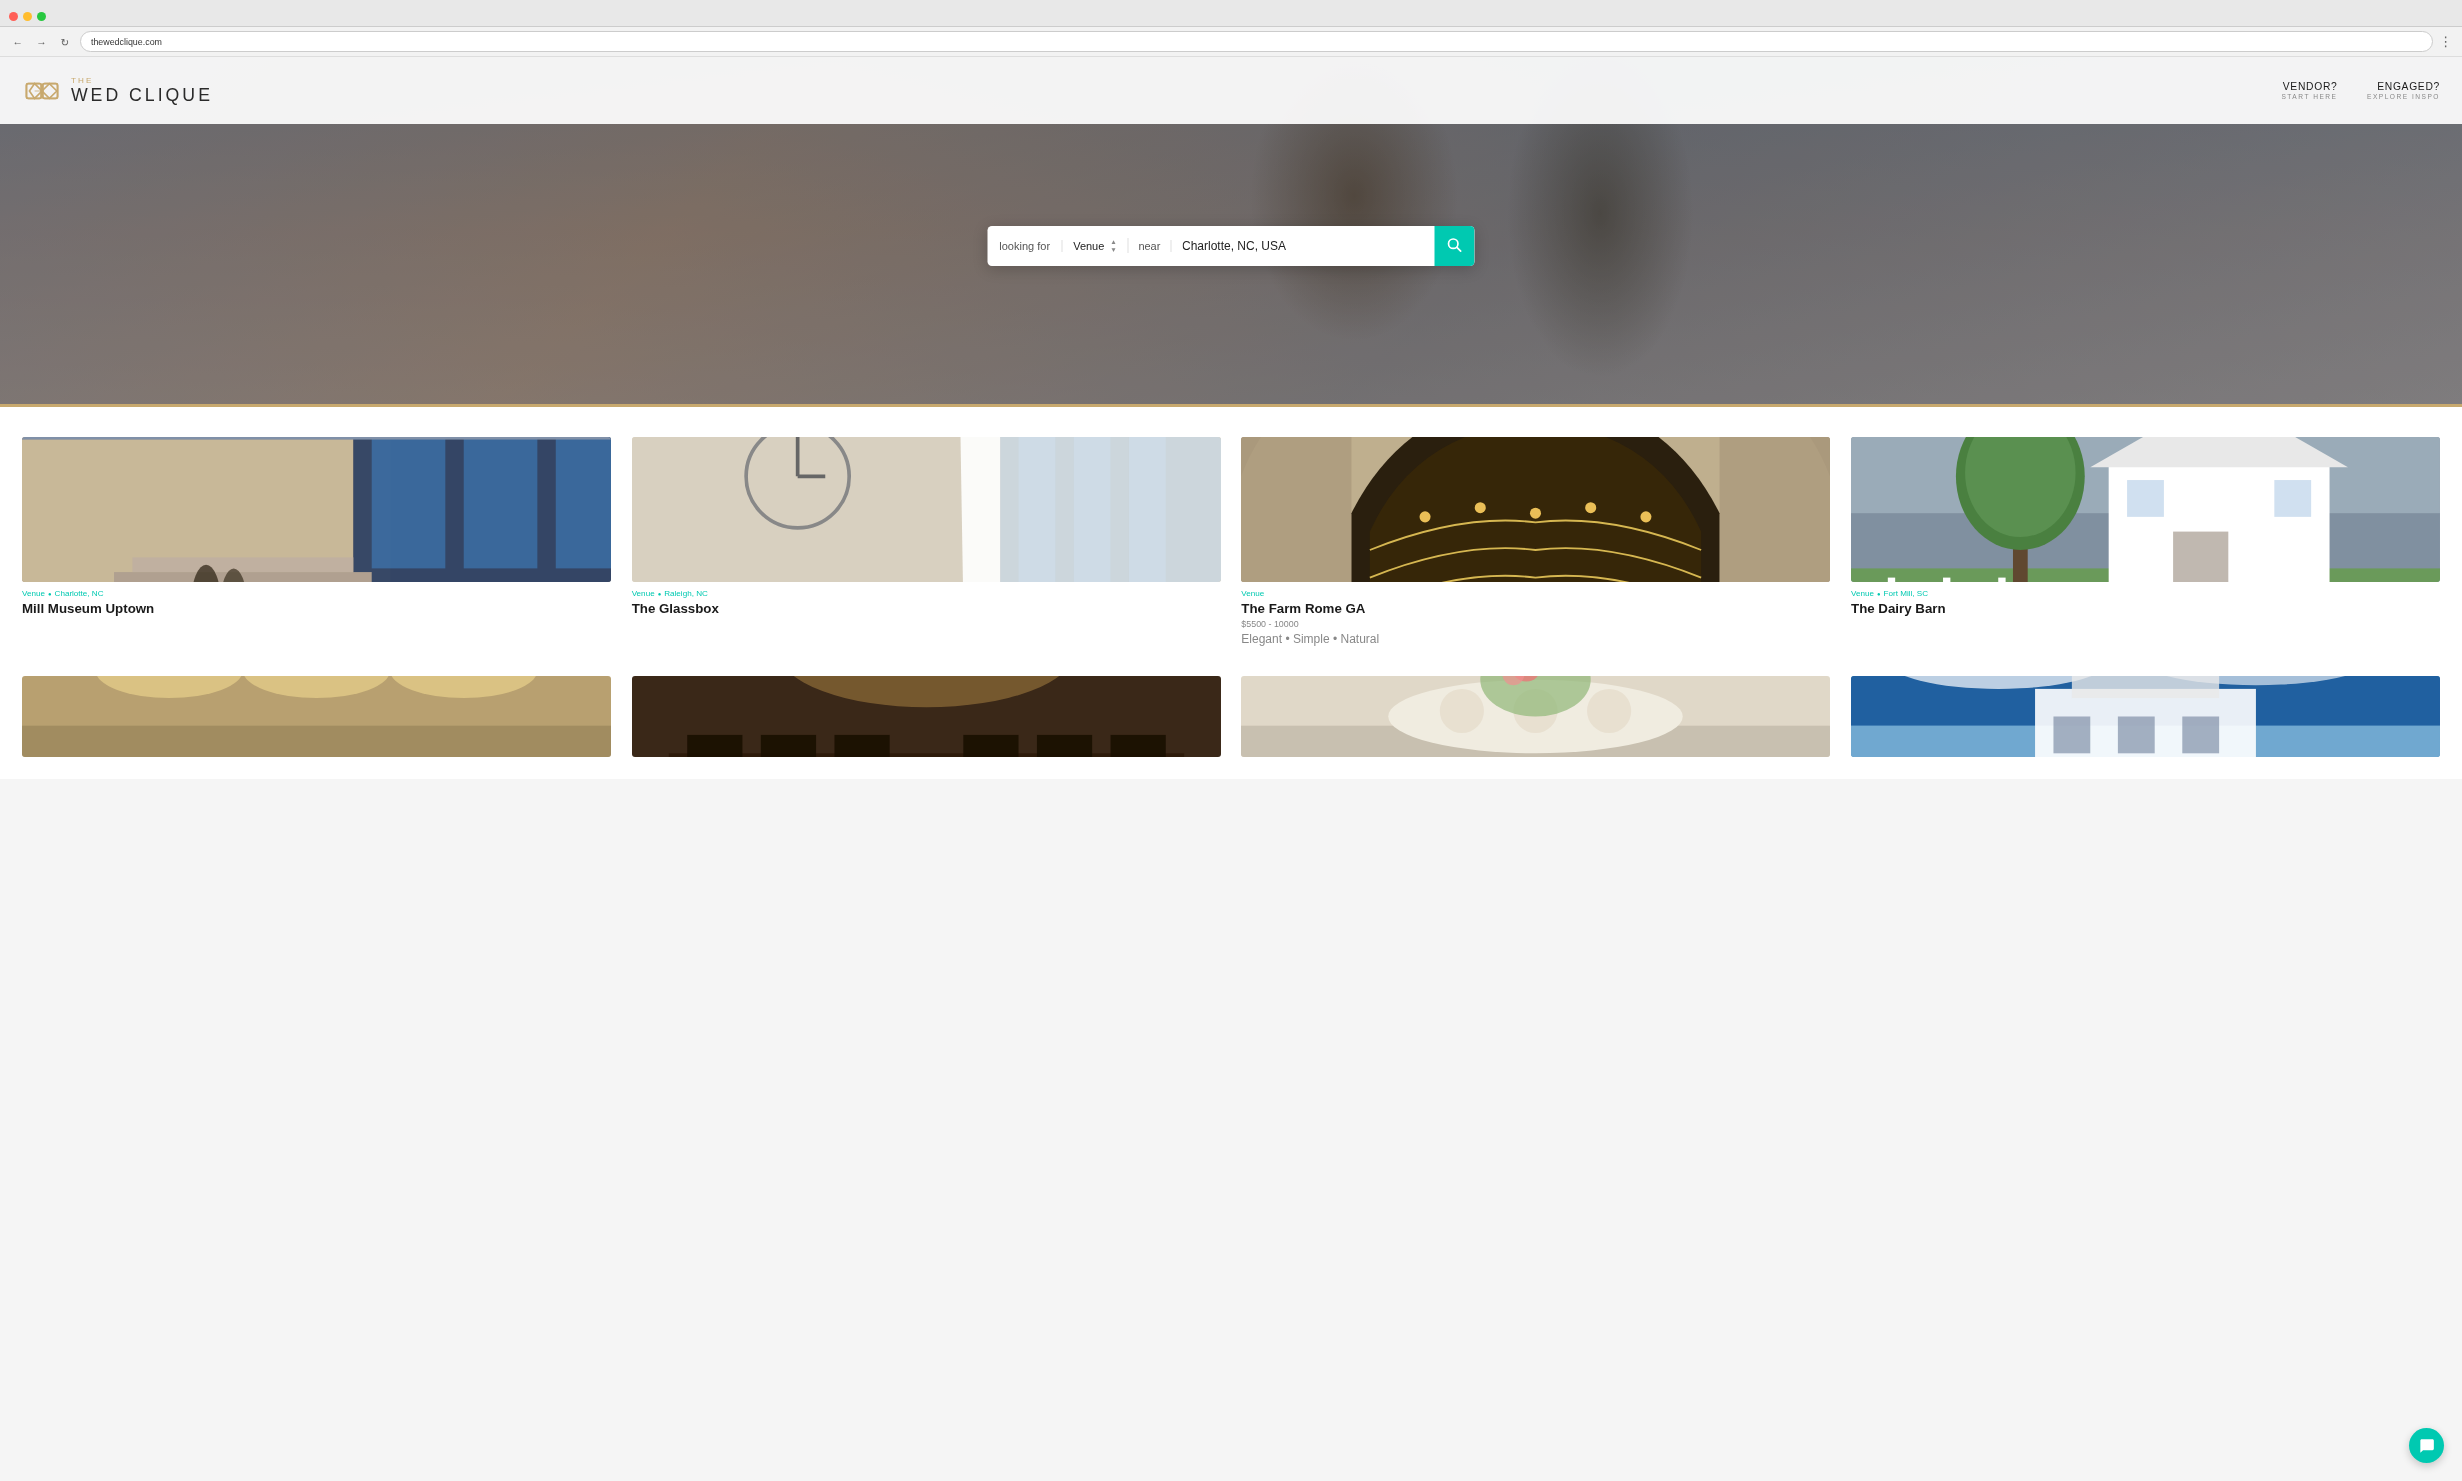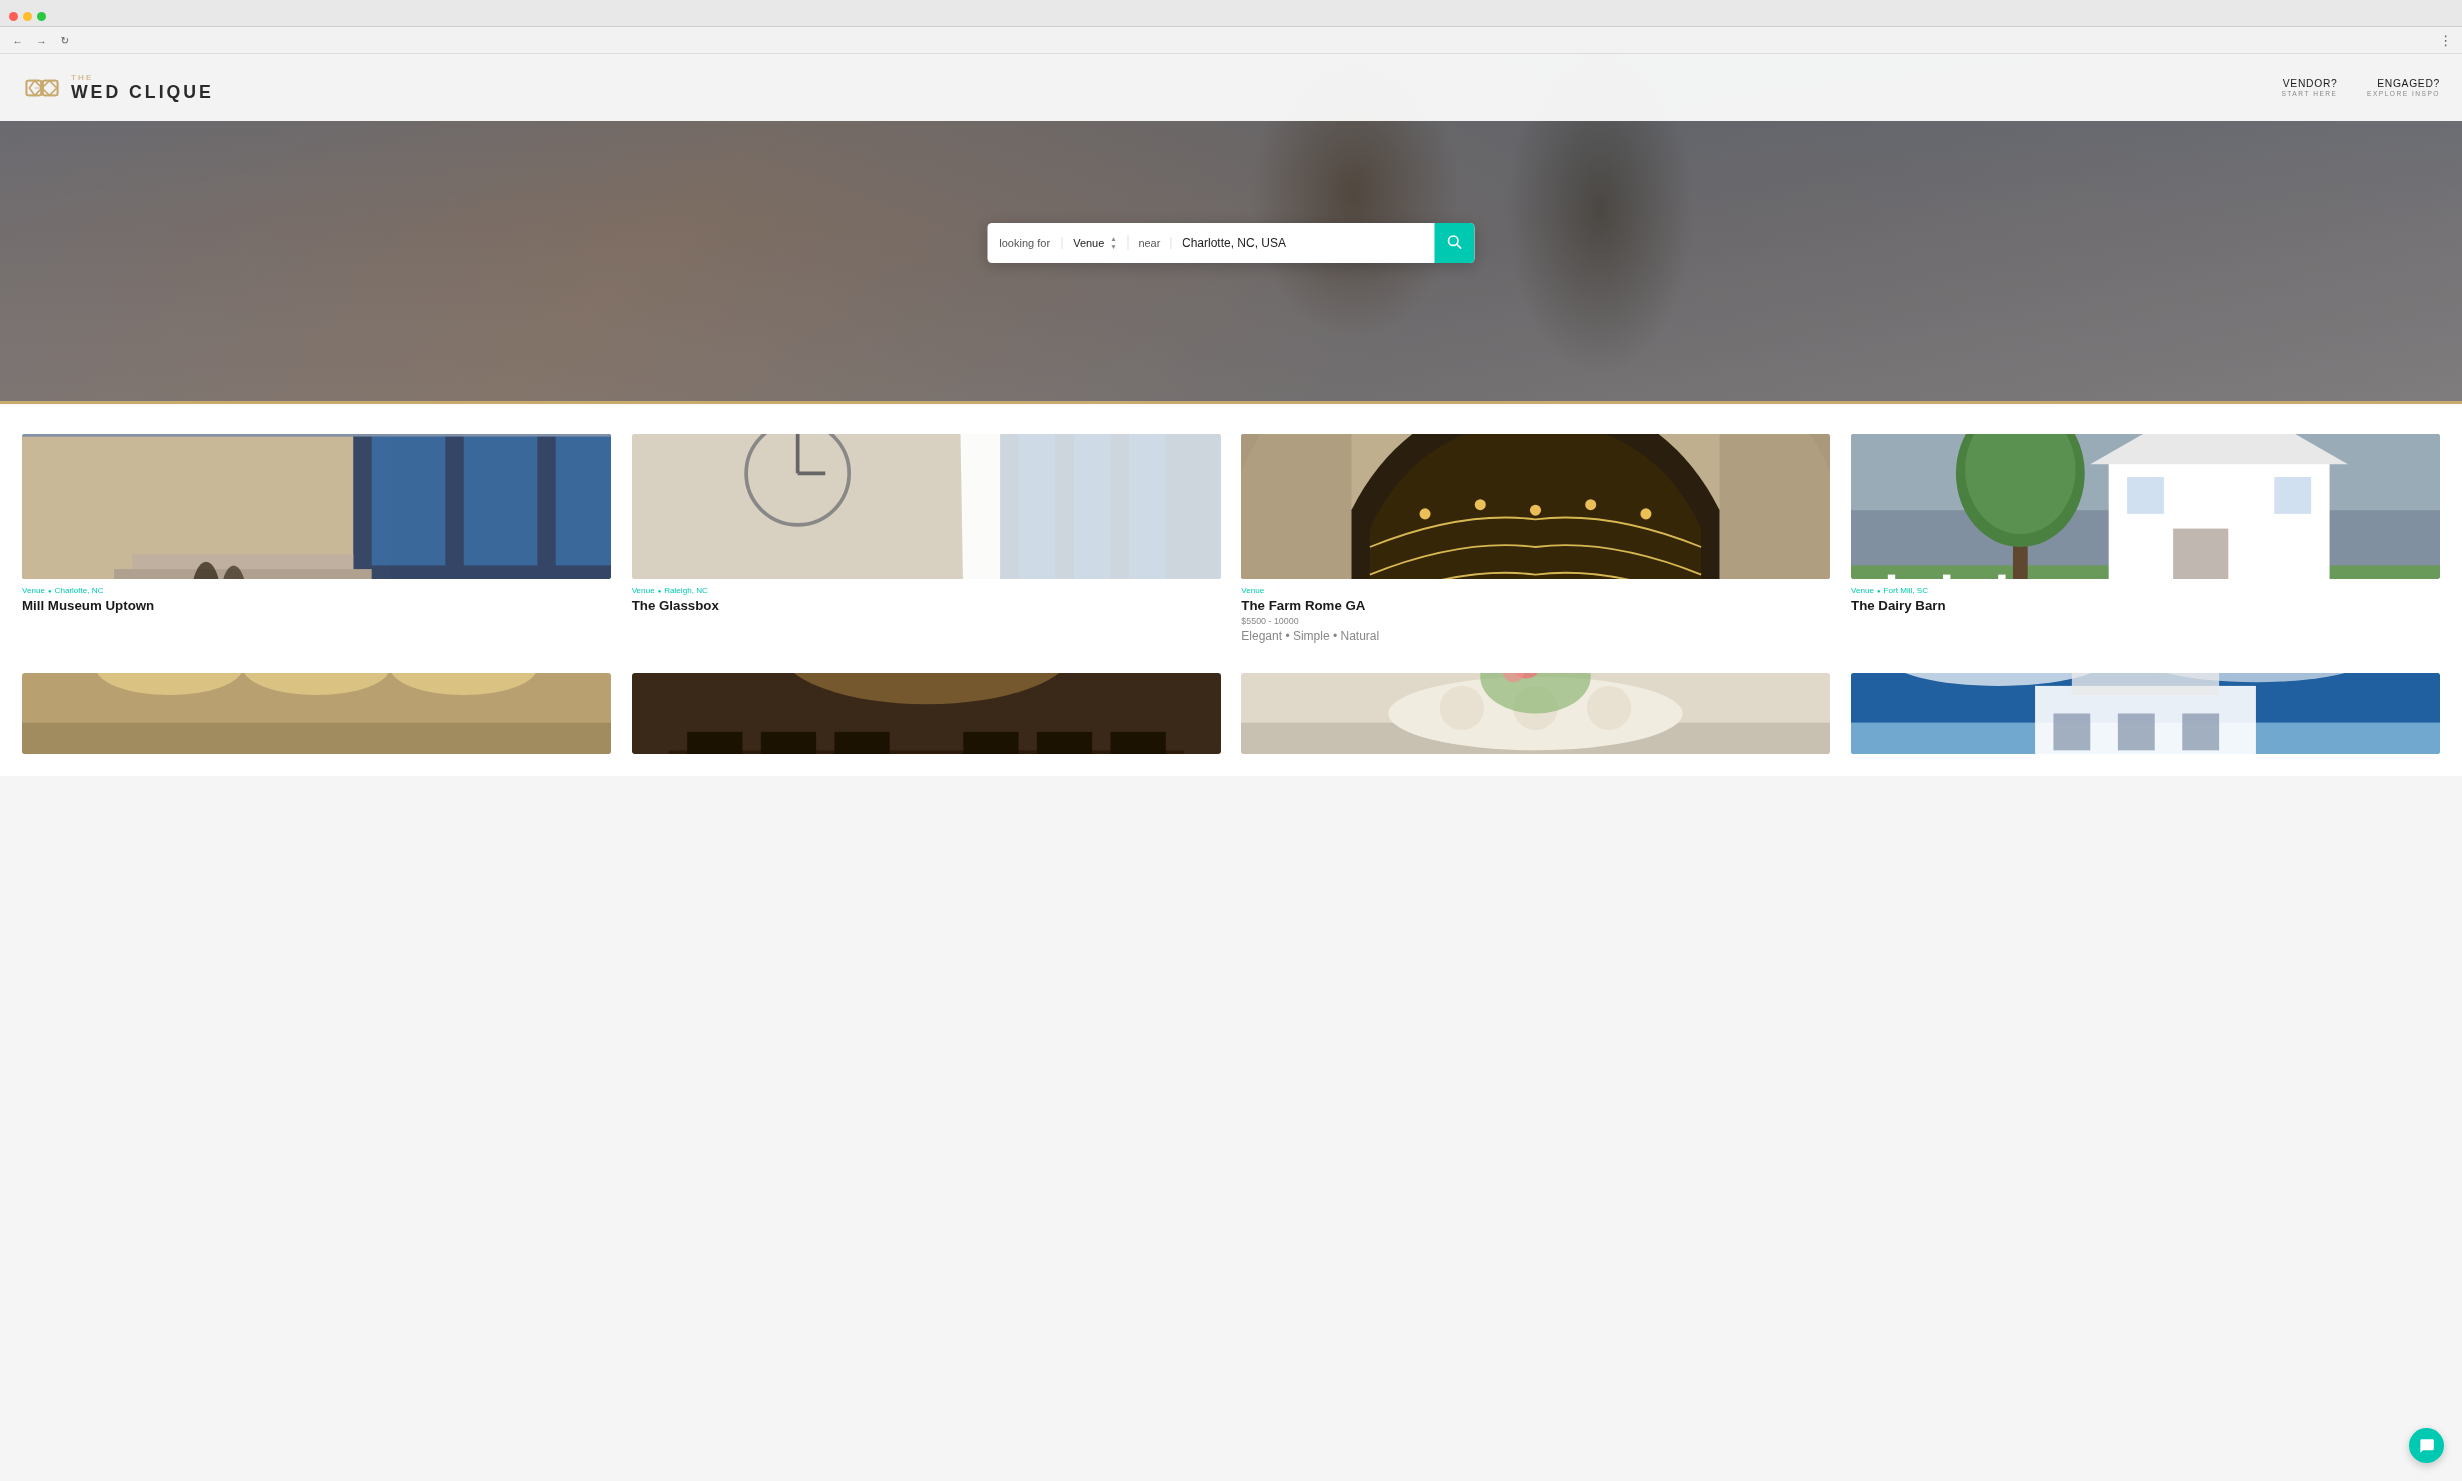--- a/index.html
+++ b/index.html
@@ -89,21 +89,21 @@
       top: 0; left: 0; right: 0;
       display: flex;
       align-items: center;
       padding: 13.3px 22px;
       z-index: 10;
       background: rgba(255,255,255,0.92);
     }
     .logo-area { display: flex; align-items: center; gap: 8.9px; }
     .logo-text-area { display: flex; flex-direction: column; }
     .logo-the { font-size: 8.1px; letter-spacing: 2.2px; color: #c8a96e; font-weight: 500; }
-    .logo-wed { font-size: 17.7px; letter-spacing: 3px; color: #2a2a2a; font-weight: 700; }
+    .logo-wed { font-size: 17.7px; letter-spacing: 3px; color: #2a2a2a; font-weight: 400; }
     .header-nav { margin-left: auto; display: flex; gap: 29.5px; align-items: flex-start; }
     .nav-item { text-align: right; cursor: pointer; }
     .nav-item-main { font-size: 10.3px; color: #1a1a1a; font-weight: 500; letter-spacing: 0.7px; }
     .nav-item-sub { font-size: 6.6px; color: #888; letter-spacing: 1.5px; margin-top: 1.5px; }
 
     
     .search-container {
       position: absolute;
       top: 50%;
       left: 50%;
@@ -261,20 +261,21 @@
     <div class="btn-red"></div>
     <div class="btn-yellow"></div>
     <div class="btn-green"></div>
   </div>
 </div>
 
 <div class="nav-bar">
   <button class="nav-btn">←</button>
   <button class="nav-btn">→</button>
   <button class="nav-btn">↻</button>
+  <input class="address-bar" type="text" value="thewedclique.com" readonly="" style="">
   <div class="nav-more">⋮</div>
 </div>
 
 <div class="page">
 
   <div class="hero">
     <div class="hero-bg"></div>
     <div class="hero-couple"></div>
     <div class="hero-overlay"></div>
 

